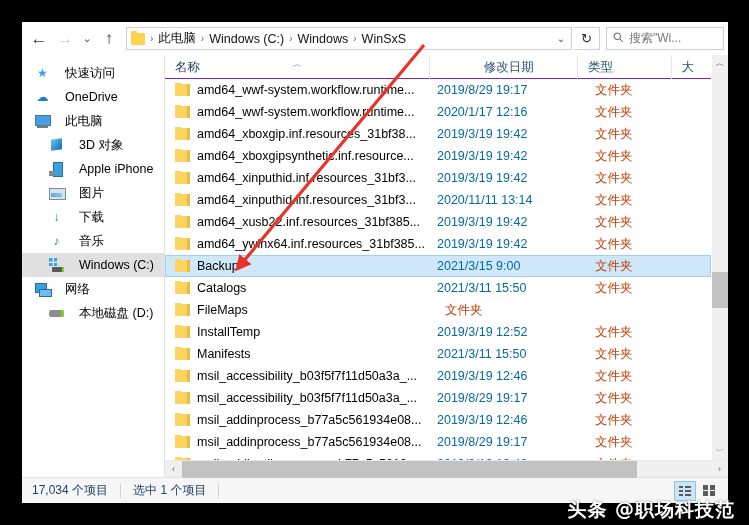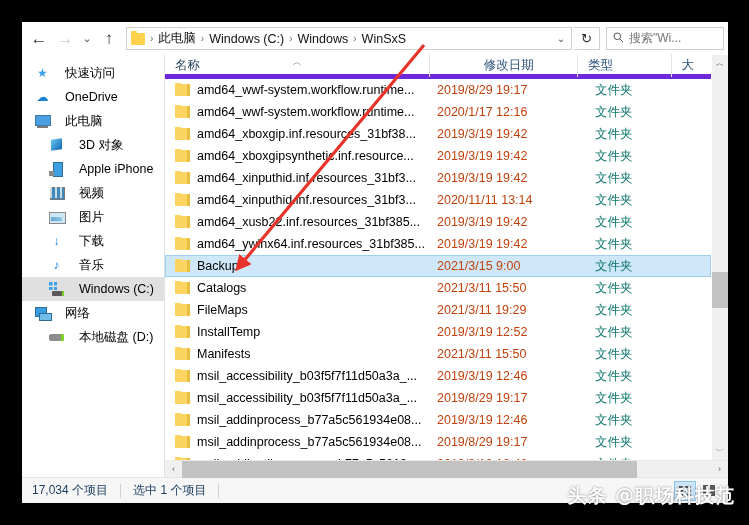--- a/index.html
+++ b/index.html
@@ -220,21 +220,21 @@
     display:flex; flex-direction:column;
     background:#fff;
     position:relative;
   }
   .listrow-area { flex:1 1 auto; display:flex; min-height:0; }
   .listbody-wrap { flex:1 1 auto; min-width:0; display:flex; flex-direction:column; }
 
   .colheader {
     height:24px;
     display:flex; align-items:center;
-    border-bottom:5px solid #6d28d9;
+    border-bottom:1px solid #6d28d9;
     background:#fff;
     position:relative;
     flex:0 0 auto;
   }
   .col {
     font-size:12.5px; color:#2b5278;
     padding-left:10px;
     height:24px; line-height:24px;
     border-right:1px solid #e5e5e5;
     overflow:hidden; white-space:nowrap;
@@ -268,22 +268,22 @@
   }
   .cell-name .fico::before{
     content:""; position:absolute; left:0; top:-2px; width:6px; height:2px;
     background:#fcd462; border-radius:1px 1px 0 0;
   }
   .cell-name .fico::after{
     content:""; position:absolute; right:0; bottom:0; width:3px; height:12px;
     background:#e8bd42;
   }
   .cell-name .nm { overflow:hidden; text-overflow:ellipsis; color:#000; }
-  .cell-date { width:150px; color:#c2410c; padding-left:2px; }
-  .cell-type { width:95px; color:#0f766e; padding-left:10px; }
+  .cell-date { width:150px; color:#0369a1; padding-left:2px; }
+  .cell-type { width:95px; color:#c2410c; padding-left:10px; }
 
   
   .vscroll {
     width:17px; flex:0 0 auto;
     background:#f0f0f0;
     display:flex; flex-direction:column;
     border-left:1px solid #fff;
   }
   .vs-btn {
     height:17px; display:flex; align-items:center; justify-content:center;
@@ -348,21 +348,21 @@
   
   #annot {
     position:absolute; left:0; top:0;
     width:749px; height:525px;
     pointer-events:none;
   }
 
   
   .watermark {
     position:absolute;
-    right:14px; bottom:16px;
+    right:14px; bottom:2px;
     font-size:19px;
     color:#ffffff;
     font-family:"DejaVu Sans",sans-serif;
     font-weight:bold;
     letter-spacing:1px;
     text-shadow:0 0 2px rgba(0,0,0,.55);
     white-space:nowrap;
     pointer-events:none;
   }
 </style>
@@ -427,24 +427,20 @@
       <div class="navitem indent">
         <span class="ic ic-3d"></span>
         <span class="lbl">3D 对象</span>
       </div>
 
       <div class="navitem indent">
         <span class="ic ic-phone"></span>
         <span class="lbl">Apple iPhone</span>
       </div>
 
-      <div class="navitem indent">
-        <span class="ic ic-video"></span>
-        <span class="lbl">视频</span>
-      </div>
 
       <div class="navitem indent">
         <span class="ic ic-pic"></span>
         <span class="lbl">图片</span>
       </div>
 
 
       <div class="navitem indent">
         <span class="ic ic-dl">↓</span>
         <span class="lbl">下载</span>
@@ -566,21 +562,20 @@
                   <span class="nm">Catalogs</span>
                 </div>
                 <div class="cell-date">2021/3/11 15:50</div>
                 <div class="cell-type">文件夹</div>
               </div>
               <div class="row">
                 <div class="cell-name">
                   <span class="fico"></span>
                   <span class="nm">FileMaps</span>
                 </div>
-                <div class="cell-date">2021/3/11 19:29</div>
                 <div class="cell-type">文件夹</div>
               </div>
               <div class="row">
                 <div class="cell-name">
                   <span class="fico"></span>
                   <span class="nm">InstallTemp</span>
                 </div>
                 <div class="cell-date">2019/3/19 12:52</div>
                 <div class="cell-type">文件夹</div>
               </div>

